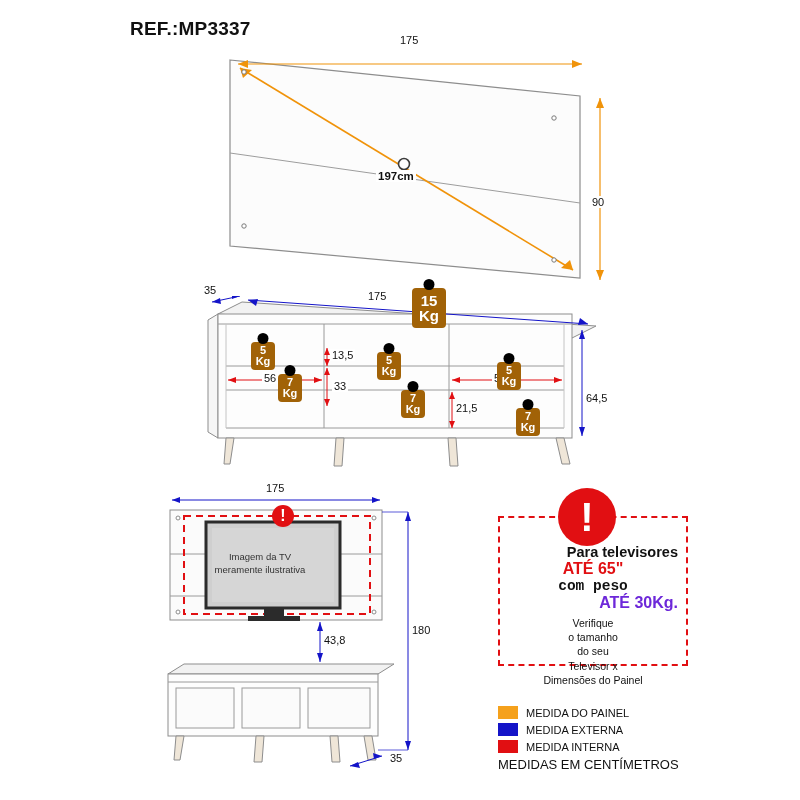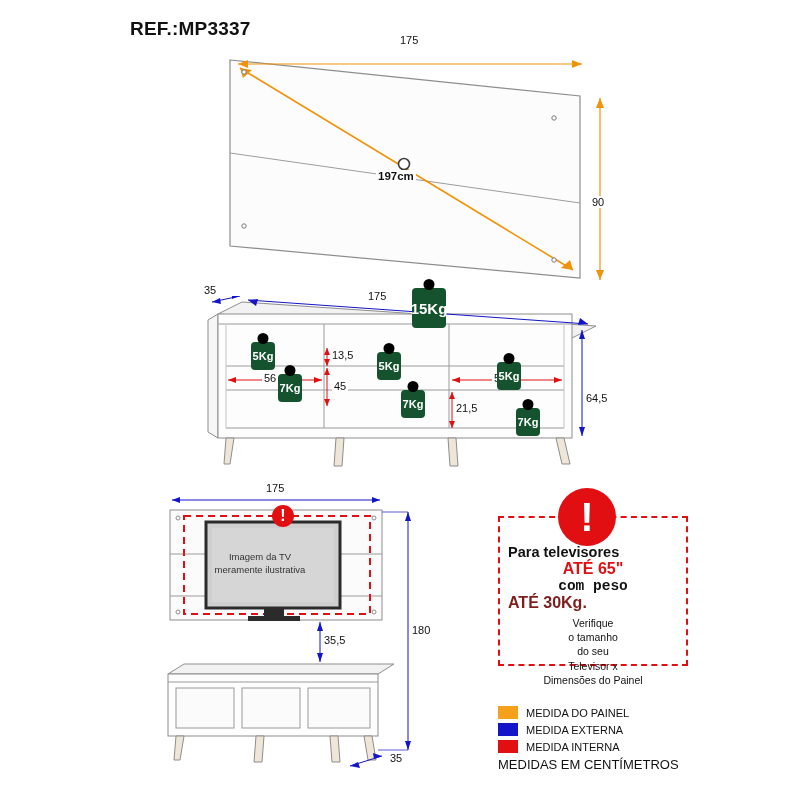--- a/index.html
+++ b/index.html
@@ -19,24 +19,24 @@
   .lbl{position:absolute;font-size:11px;background:#fff;padding:0 2px;}
 
   
   #panel-wrap{left:228px;top:58px;width:360px;height:220px;}
 
   
   #rack-wrap{left:196px;top:296px;width:400px;height:170px;}
 
   
   .badge{
-    position:absolute;background:#14532d;color:#fff;
+    position:absolute;background:#a16207;color:#fff;
     border-radius:4px;text-align:center;
     font-weight:bold;line-height:1.0;
-    display:flex;flex-direction:row;align-items:center;justify-content:center;
+    display:flex;flex-direction:column;align-items:center;justify-content:center;
   }
   .badge .pin{
     position:absolute;top:-9px;left:50%;transform:translateX(-50%);
     width:11px;height:11px;border-radius:50%;background:#000;
   }
   .badge.small{width:24px;height:28px;font-size:11px;}
   .badge.big{width:34px;height:40px;font-size:15px;}
 
   
   #bl-wrap{left:150px;top:488px;width:290px;height:290px;}
@@ -52,24 +52,24 @@
   .exclaim-circle{
     position:absolute;left:0;top:0;width:58px;height:58px;border-radius:50%;
     background:#e10f12;display:flex;align-items:center;justify-content:center;
     color:#fff;font-size:40px;font-weight:bold;line-height:1;
   }
   .exclaim-small{
     position:absolute;width:22px;height:22px;border-radius:50%;
     background:#e10f12;color:#fff;font-size:16px;font-weight:bold;
     display:flex;align-items:center;justify-content:center;line-height:1;
   }
-  .warn-l1{font-size:14.5px;font-weight:bold;text-align:left;}
+  .warn-l1{font-size:14.5px;font-weight:bold;text-align:right;}
   .warn-l2{font-size:16px;font-weight:bold;color:#e10f12;text-align:center;}
   .warn-l3{font-size:14.5px;font-weight:bold;text-align:center;font-family:Liberation Mono, monospace;}
-  .warn-l4{font-size:16px;font-weight:bold;color:#7f1d1d;text-align:left;}
+  .warn-l4{font-size:16px;font-weight:bold;color:#6d28d9;text-align:right;}
   .warn-sub{font-size:10.5px;text-align:center;line-height:1.35;margin-top:4px;}
 
   
   #legend{left:498px;top:706px;width:230px;}
   .leg-row{display:flex;align-items:center;margin-bottom:4px;}
   .sw{width:20px;height:13px;margin-right:8px;display:inline-block;}
   .leg-txt{font-size:11px;}
   #legend-foot{font-size:13px;margin-top:4px;}
 </style>
 </head>
@@ -169,21 +169,21 @@
     <polygon points="386,34 383,43 389,43" fill="#1414c8"></polygon>
     <polygon points="386,140 383,131 389,131" fill="#1414c8"></polygon>
   </svg>
 
   <div class="lbl" style="left:6px;top:-12px;">35</div>
   <div class="lbl" style="left:170px;top:-6px;">175</div>
   <div class="lbl" style="left:388px;top:96px;">64,5</div>
   <div class="lbl" style="left:66px;top:76px;">56</div>
   <div class="lbl" style="left:296px;top:76px;">56</div>
   <div class="lbl" style="left:134px;top:53px;">13,5</div>
-  <div class="lbl" style="left:136px;top:84px;">45</div>
+  <div class="lbl" style="left:136px;top:84px;">33</div>
   <div class="lbl" style="left:258px;top:106px;">21,5</div>
 
   <div class="badge big" style="left:216px;top:-8px;">
     <span class="pin"></span>
     <span>15</span>
     <span>Kg</span>
   </div>
   <div class="badge small" style="left:55px;top:46px;">
     <span class="pin"></span>
     <span>5</span>
@@ -259,21 +259,21 @@
     <polygon points="170,134 167,143 173,143" fill="#1414c8"></polygon>
     <polygon points="170,174 167,165 173,165" fill="#1414c8"></polygon>
 
     <line x1="200" y1="278" x2="232" y2="268" stroke="#1414c8" stroke-width="1"></line>
     <polygon points="200,278 208,274 210,280" fill="#1414c8"></polygon>
     <polygon points="232,268 224,271 223,265" fill="#1414c8"></polygon>
   </svg>
 
   <div class="lbl" style="left:114px;top:-6px;">175</div>
   <div class="lbl" style="left:260px;top:136px;">180</div>
-  <div class="lbl" style="left:172px;top:146px;">35,5</div>
+  <div class="lbl" style="left:172px;top:146px;">43,8</div>
   <div class="lbl" style="left:238px;top:264px;">35</div>
 
   <div style="position:absolute;left:56px;top:62px;width:108px;text-align:center;font-size:9.5px;color:#333;line-height:1.4;">
     <div>Imagem da TV</div>
     <div>meramente ilustrativa</div>
   </div>
 
   <div class="exclaim-small" style="left:122px;top:17px;">!</div>
 </div>
 

